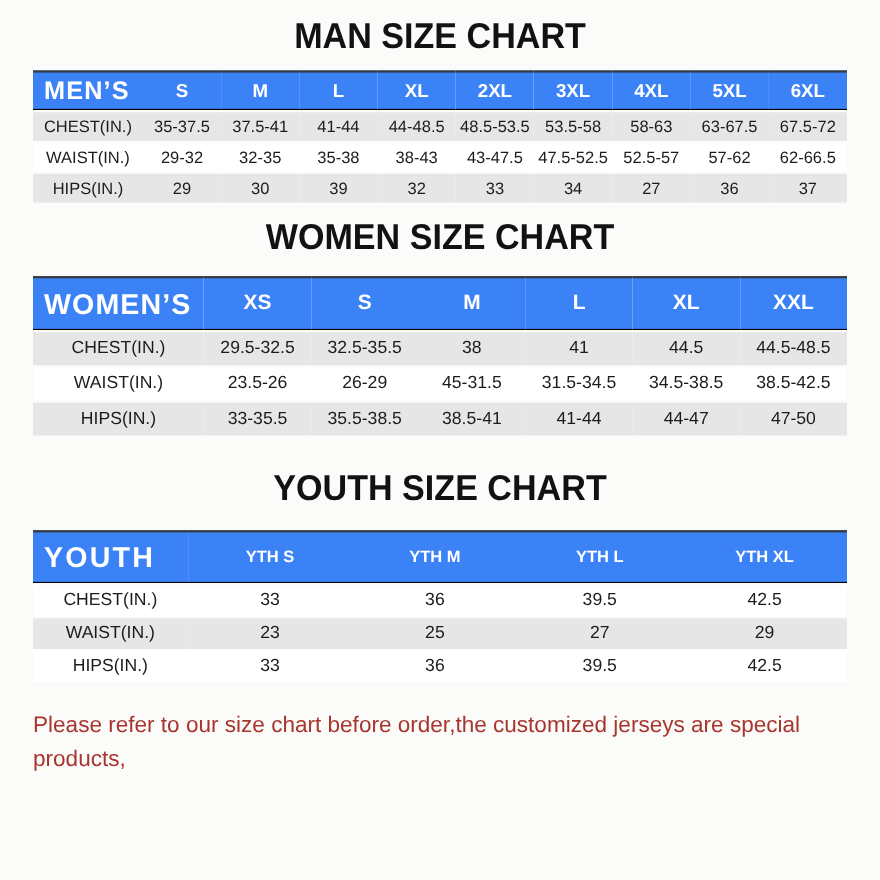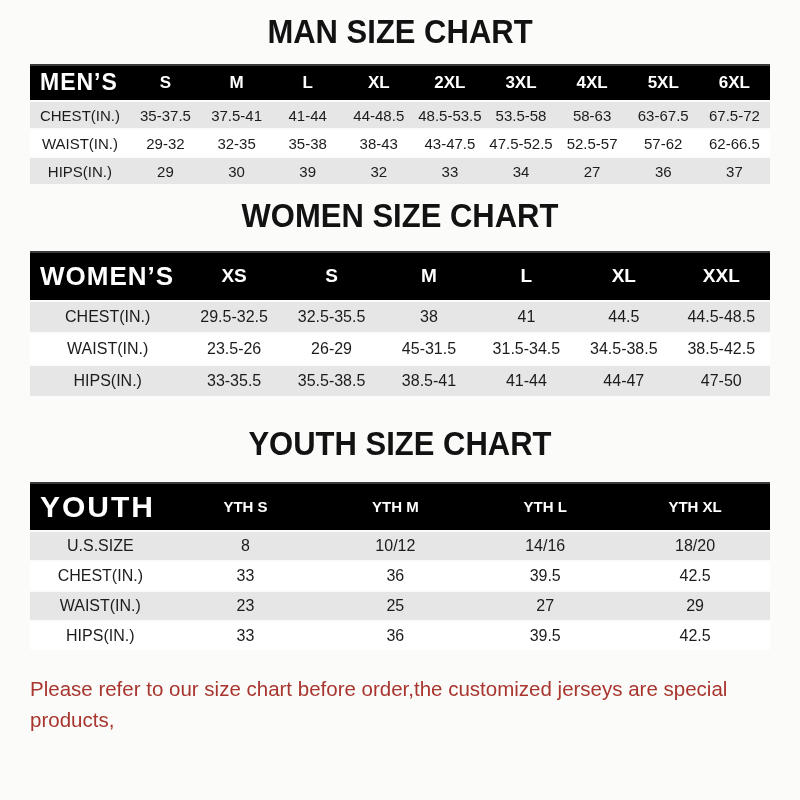--- a/index.html
+++ b/index.html
@@ -49,21 +49,21 @@
 
   
   table.size-table {
     width: 740px;
     margin: 0 auto;
     border-collapse: separate;
     border-spacing: 0 2px;
     table-layout: fixed;
   }
   table.size-table thead th {
-    background: #000000;
+    background: #3b82f6;
     color: #ffffff;
     font-weight: 600;
     text-align: center;
     padding: 0;
     border-top: 2px solid #3a3a3a;
     border-bottom: 1px solid #000;
   }
   table.size-table th.group {
     text-align: left;
     padding-left: 10px;
@@ -81,21 +81,21 @@
 
   table.men-table   thead th { height: 33px; font-size: 17px; }
   table.men-table   th.group { font-size: 23px; }
   table.men-table   tbody td { height: 26px; font-size: 15px; }
 
   table.women-table thead th { height: 46px; font-size: 19px; }
   table.women-table th.group { font-size: 26px; margin-left: 16px; }
   table.women-table tbody td { height: 30px; font-size: 16px; }
 
   table.youth-table thead th { height: 45px; font-size: 15px; }
-  table.youth-table th.group { font-size: 30px; letter-spacing: 2px; }
+  table.youth-table th.group { font-size: 26px; letter-spacing: 2px; }
   table.youth-table tbody td { height: 28px; font-size: 16px; }
 
   
   .footer {
     margin: 22px 0 0 30px;
     color: #A8352E;
     font-size: 20.5px;
     line-height: 1.5;
     letter-spacing: 0px;
   }
@@ -238,27 +238,20 @@
         <thead>
           <tr>
             <th class="group">YOUTH</th>
             <th>YTH S</th>
             <th>YTH M</th>
             <th>YTH L</th>
             <th>YTH XL</th>
           </tr>
         </thead>
         <tbody>
-          <tr class="shade">
-            <td>U.S.SIZE</td>
-            <td>8</td>
-            <td>10/12</td>
-            <td>14/16</td>
-            <td>18/20</td>
-          </tr>
           <tr>
             <td>CHEST(IN.)</td>
             <td>33</td>
             <td>36</td>
             <td>39.5</td>
             <td>42.5</td>
           </tr>
           <tr class="shade">
             <td>WAIST(IN.)</td>
             <td>23</td>

